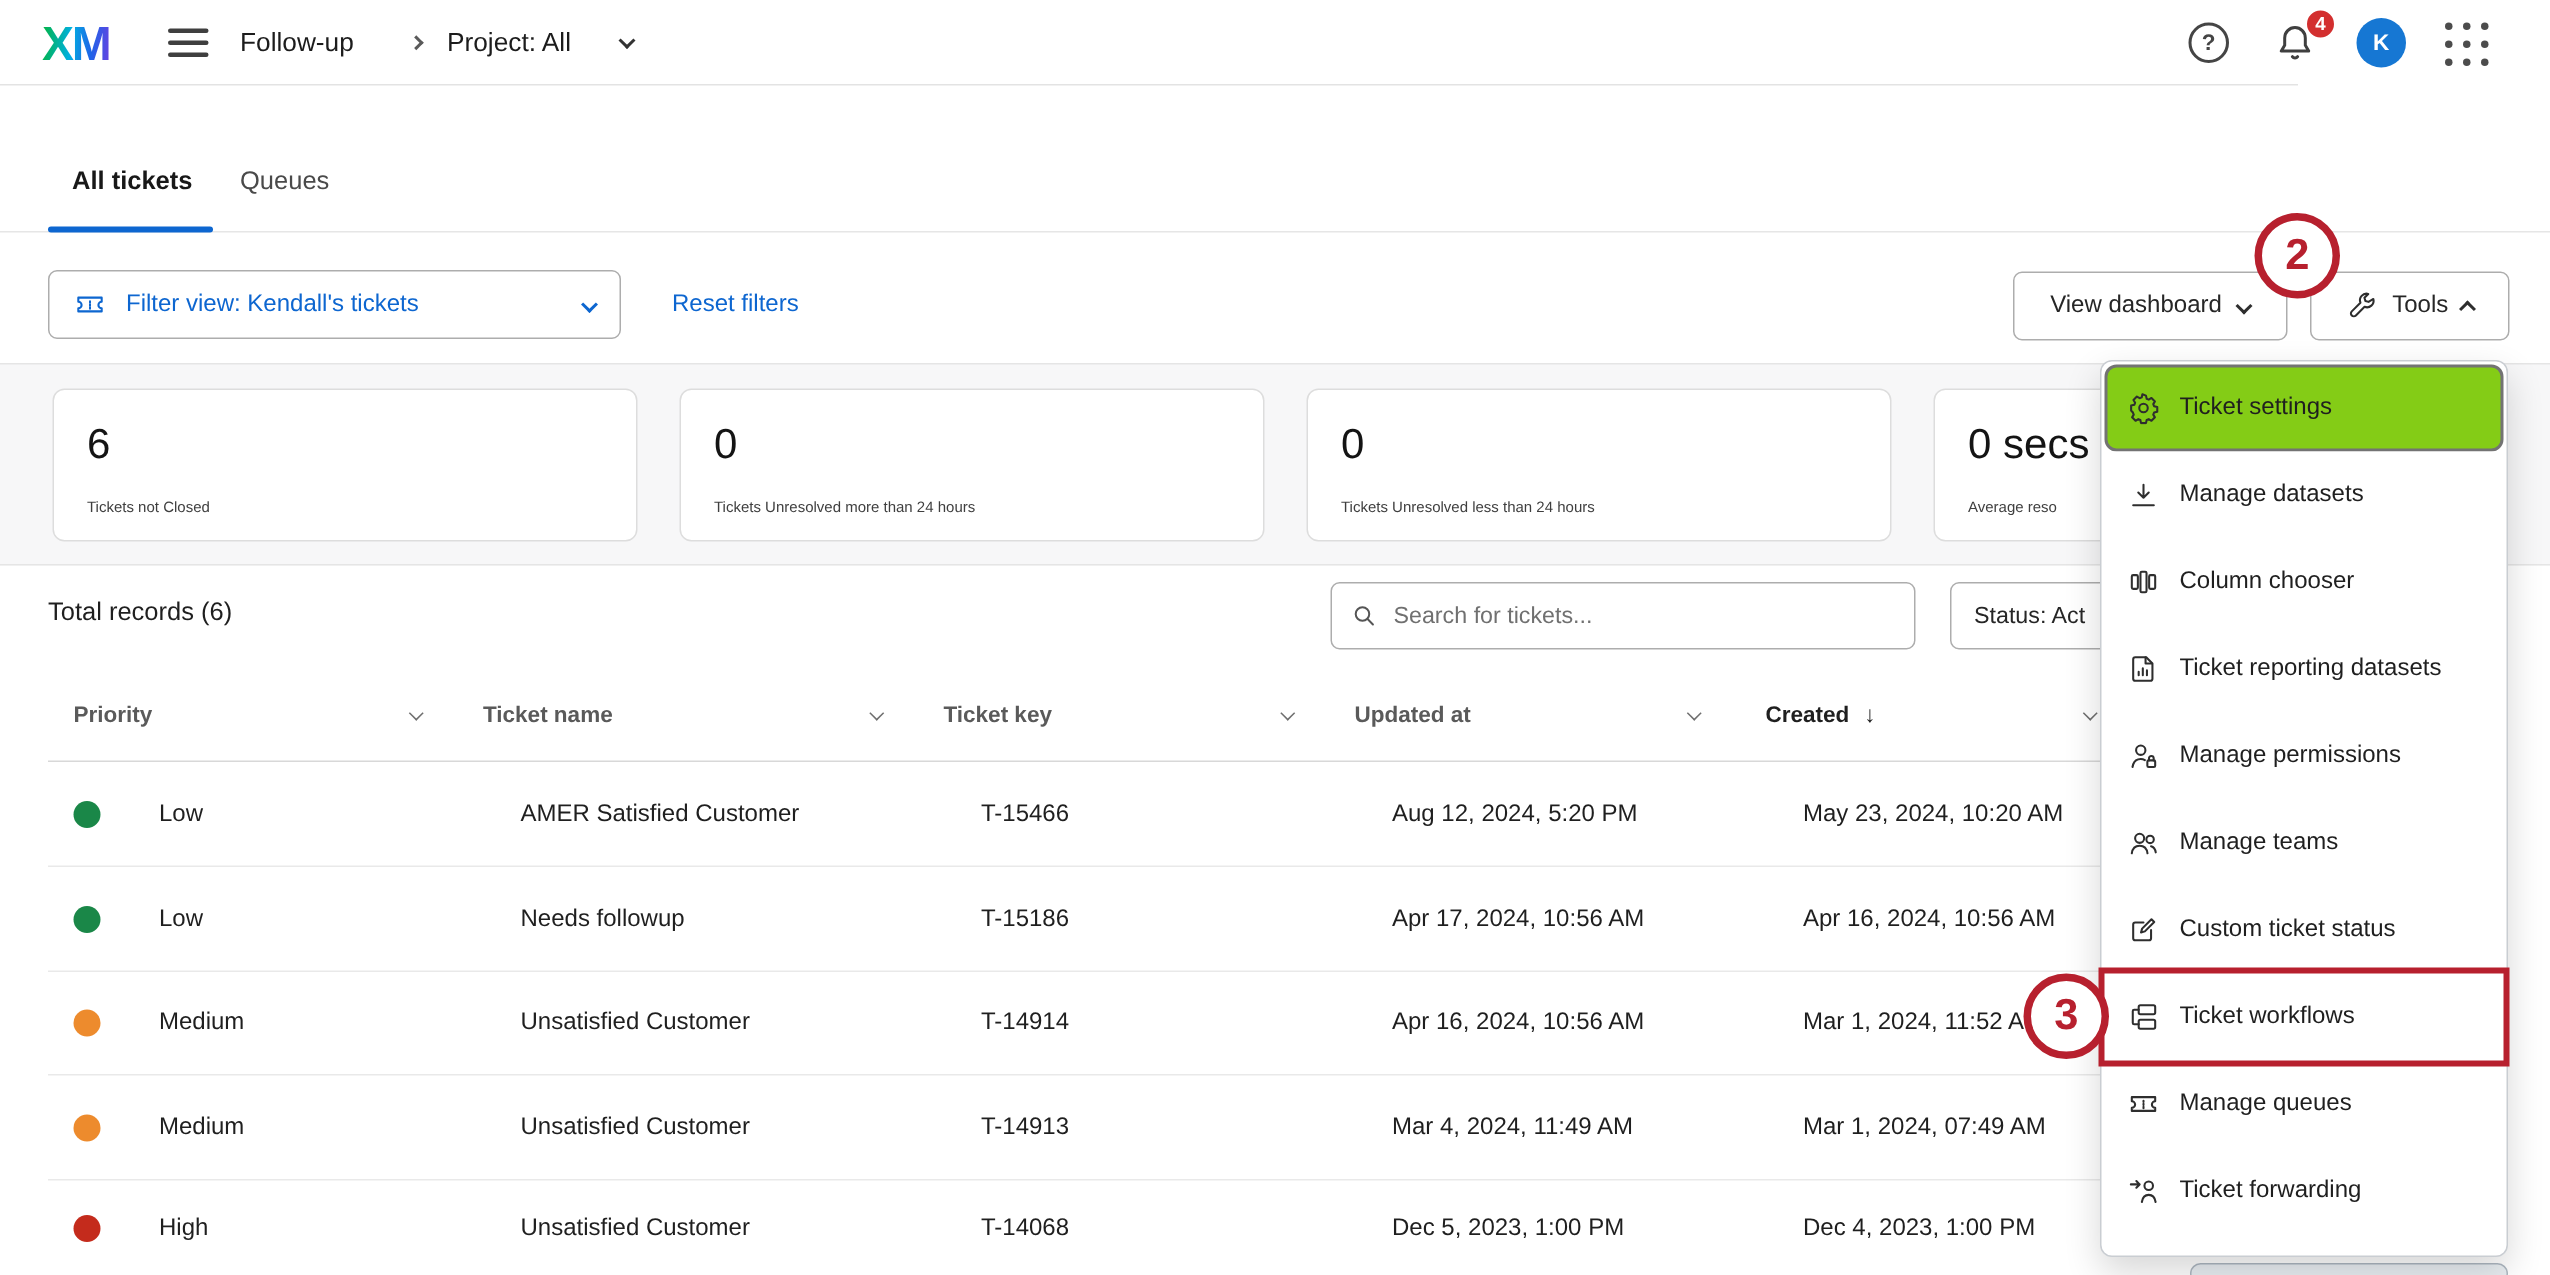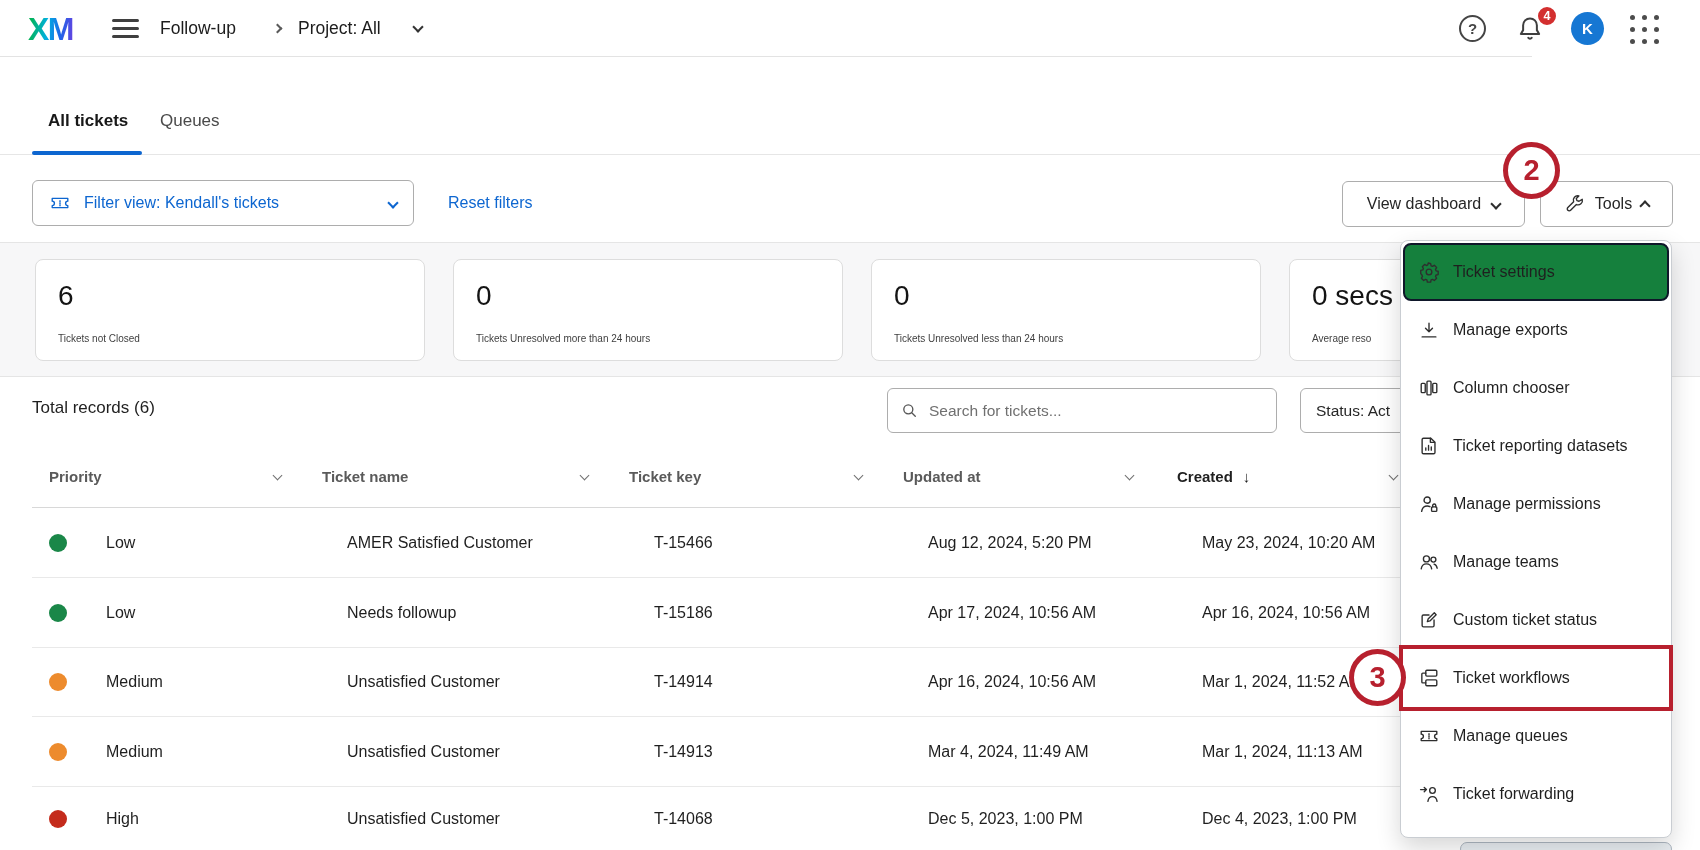--- a/index.html
+++ b/index.html
@@ -72,21 +72,21 @@
   .trow { position:absolute; left:32px; width:1636px; border-bottom:1px solid #e9e9e9; }
   .trow.last { border-bottom:none; }
   .dot { position:absolute; left:17px; top:50%; transform:translateY(-50%); width:18px; height:18px; border-radius:50%; }
   .cell { position:absolute; top:50%; transform:translateY(-50%); font-size:16px; color:#1f1f1f; white-space:nowrap;margin-left:26px; }
   .c-pri { left:48px; } .c-name { left:289px; } .c-key { left:596px; } .c-upd { left:870px; } .c-cre { left:1144px; }
 
   
   .menu { position:absolute; left:1400px; top:240px; width:272px; height:598px; background:#fff; border:1px solid #c9cdd2; border-radius:8px;
           box-shadow:0 10px 24px rgba(0,0,0,.16); z-index:40; padding:2px 2px 0; }
   .mi { height:58px; display:flex; align-items:center; gap:13px; padding-left:15px; font-size:16px; color:#1f1f1f; cursor:pointer; background:#fff; }
-  .mi.sel { height:58px; border:2px solid #0f172a; border-radius:8px; background:#15803d; padding-left:13px; }
+  .mi.sel { height:58px; border:2px solid #737373; border-radius:8px; background:#84cc16; padding-left:13px; }
 
   
   .redbox { position:absolute; left:1399px; top:645px; width:274px; height:66px; border:4px solid #b7202e; z-index:45; pointer-events:none; }
   .redcircle { position:absolute; width:57px; height:57px; border-radius:50%; background:#fff; border:5px solid #b7202e;
                color:#b7202e; font-size:29px; font-weight:700; display:flex; align-items:center; justify-content:center; z-index:60; }
   .circle2 { left:1503px; top:142px; }
   .circle3 { left:1349px; top:649px; }
 
   .sliver { position:absolute; left:1460px; top:842px; width:212px; height:14px; border:1.5px solid #aeb8c2; border-radius:7px; background:#e9eef2; z-index:20; }
 </style>
@@ -223,21 +223,21 @@
     <span class="cell c-key">T-14914</span>
     <span class="cell c-upd">Apr 16, 2024, 10:56 AM</span>
     <span class="cell c-cre">Mar 1, 2024, 11:52 AM</span>
   </div>
   <div class="trow" style="top:717px;height:70px">
     <span class="dot" style="background: rgb(237, 139, 45);"></span>
     <span class="cell c-pri">Medium</span>
     <span class="cell c-name">Unsatisfied Customer</span>
     <span class="cell c-key">T-14913</span>
     <span class="cell c-upd">Mar 4, 2024, 11:49 AM</span>
-    <span class="cell c-cre">Mar 1, 2024, 11:13 AM</span>
+    <span class="cell c-cre">Mar 1, 2024, 07:49 AM</span>
   </div>
   <div class="trow last" style="top:787px;height:63px">
     <span class="dot" style="background: rgb(196, 43, 28);"></span>
     <span class="cell c-pri">High</span>
     <span class="cell c-name">Unsatisfied Customer</span>
     <span class="cell c-key">T-14068</span>
     <span class="cell c-upd">Dec 5, 2023, 1:00 PM</span>
     <span class="cell c-cre">Dec 4, 2023, 1:00 PM</span>
   </div>
 
@@ -247,21 +247,21 @@
         <circle cx="12" cy="12" r="3.1"></circle>
         <path d="M13.8 3l.5 2.3 1.5.6 2-1.2 2.5 2.5-1.2 2 .6 1.5 2.3.5v3.6l-2.3.5-.6 1.5 1.2 2-2.5 2.5-2-1.2-1.5.6-.5 2.3h-3.6l-.5-2.3-1.5-.6-2 1.2-2.5-2.5 1.2-2-.6-1.5L3 13.8v-3.6l2.3-.5.6-1.5-1.2-2 2.5-2.5 2 1.2 1.5-.6.5-2.3z"></path>
       </svg>
       <span>Ticket settings</span>
     </div>
     <div class="mi">
       <svg class="icon22" viewBox="0 0 24 24">
         <path d="M12 4.5v9.5m0 0l-3.8-3.8M12 14l3.8-3.8"></path>
           <path d="M4.5 19.5h15"></path>
       </svg>
-      <span>Manage exports</span>
+      <span>Manage datasets</span>
     </div>
     <div class="mi">
       <svg class="icon22" viewBox="0 0 24 24">
         <rect x="3.5" y="7" width="4.4" height="10" rx="1"></rect>
           <rect x="9.8" y="4.5" width="4.4" height="15" rx="1"></rect>
           <rect x="16.1" y="7" width="4.4" height="10" rx="1"></rect>
       </svg>
       <span>Column chooser</span>
     </div>
     <div class="mi">

